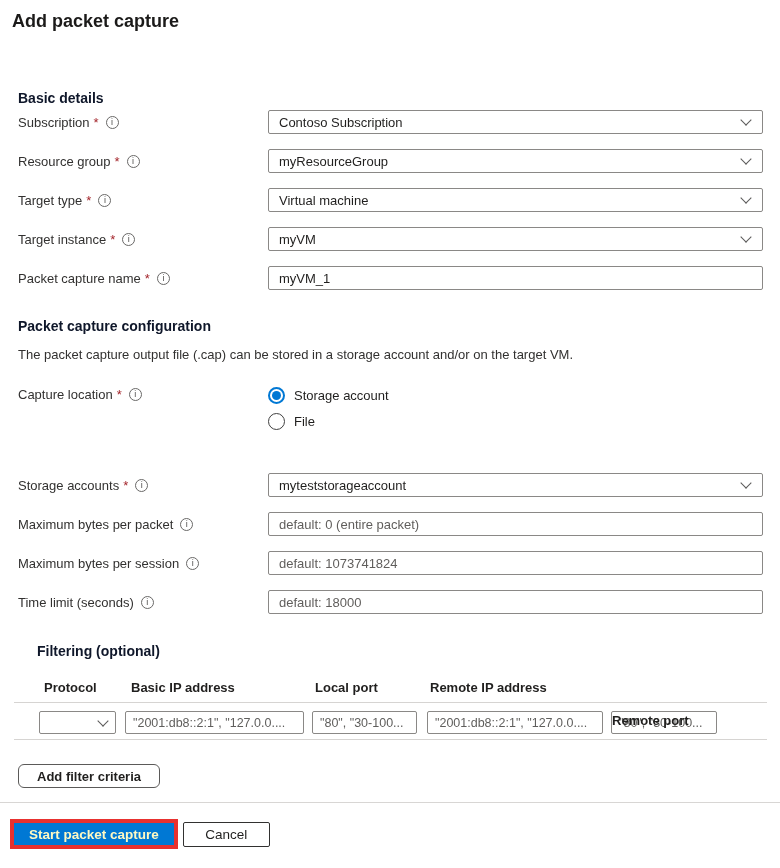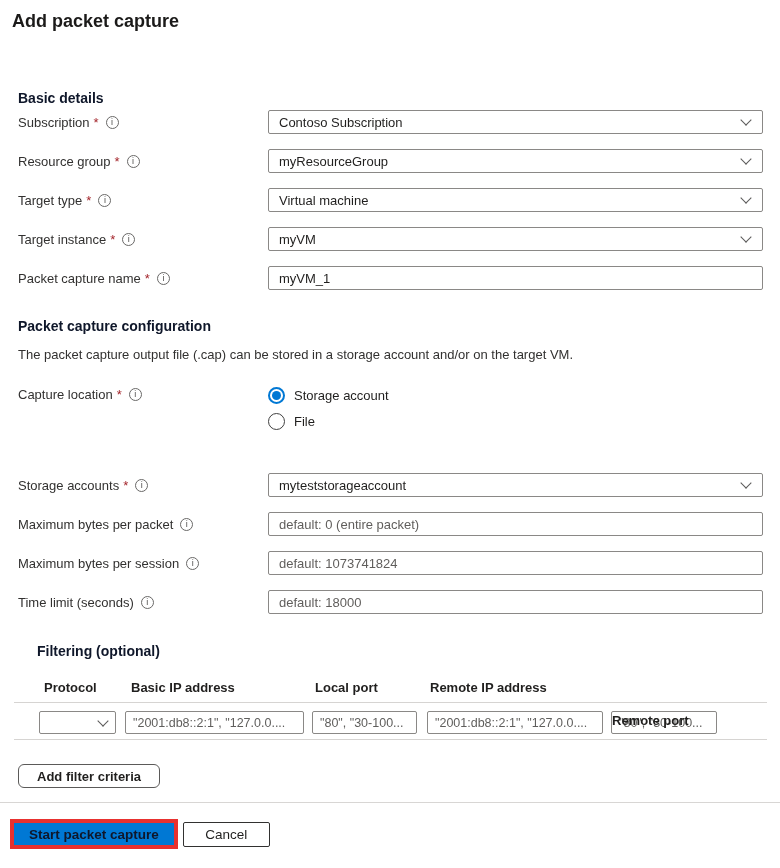--- a/index.html
+++ b/index.html
@@ -90,21 +90,21 @@
     cursor:pointer; display:inline-block;
   }
   .bottom-divider { margin:14px 0 0 -18px; width:780px; height:1px; background:#d8d6d4; }
 
   .footer { display:flex; align-items:center; margin-top:16px; }
   .start-highlight {
     margin-left:-8px; border:4px solid #e8312f; display:inline-block; flex:none;
   }
   .start-btn {
     display:block; height:22px; padding:0 15px;
-    background:#0078d4; color:#0f172a; border:none;
+    background:#0078d4; color:#fef9c3; border:none;
     font-family:"Liberation Sans", sans-serif; font-size:13.5px; font-weight:600;
     cursor:pointer;
   }
   .cancel-btn {
     margin-left:5px; height:25px; width:87px;
     background:#fff; border:1px solid #323130; border-radius:2px;
     font-family:"Liberation Sans", sans-serif; font-size:13.5px; color:#201f1e;
     cursor:pointer;
   }
 </style>

